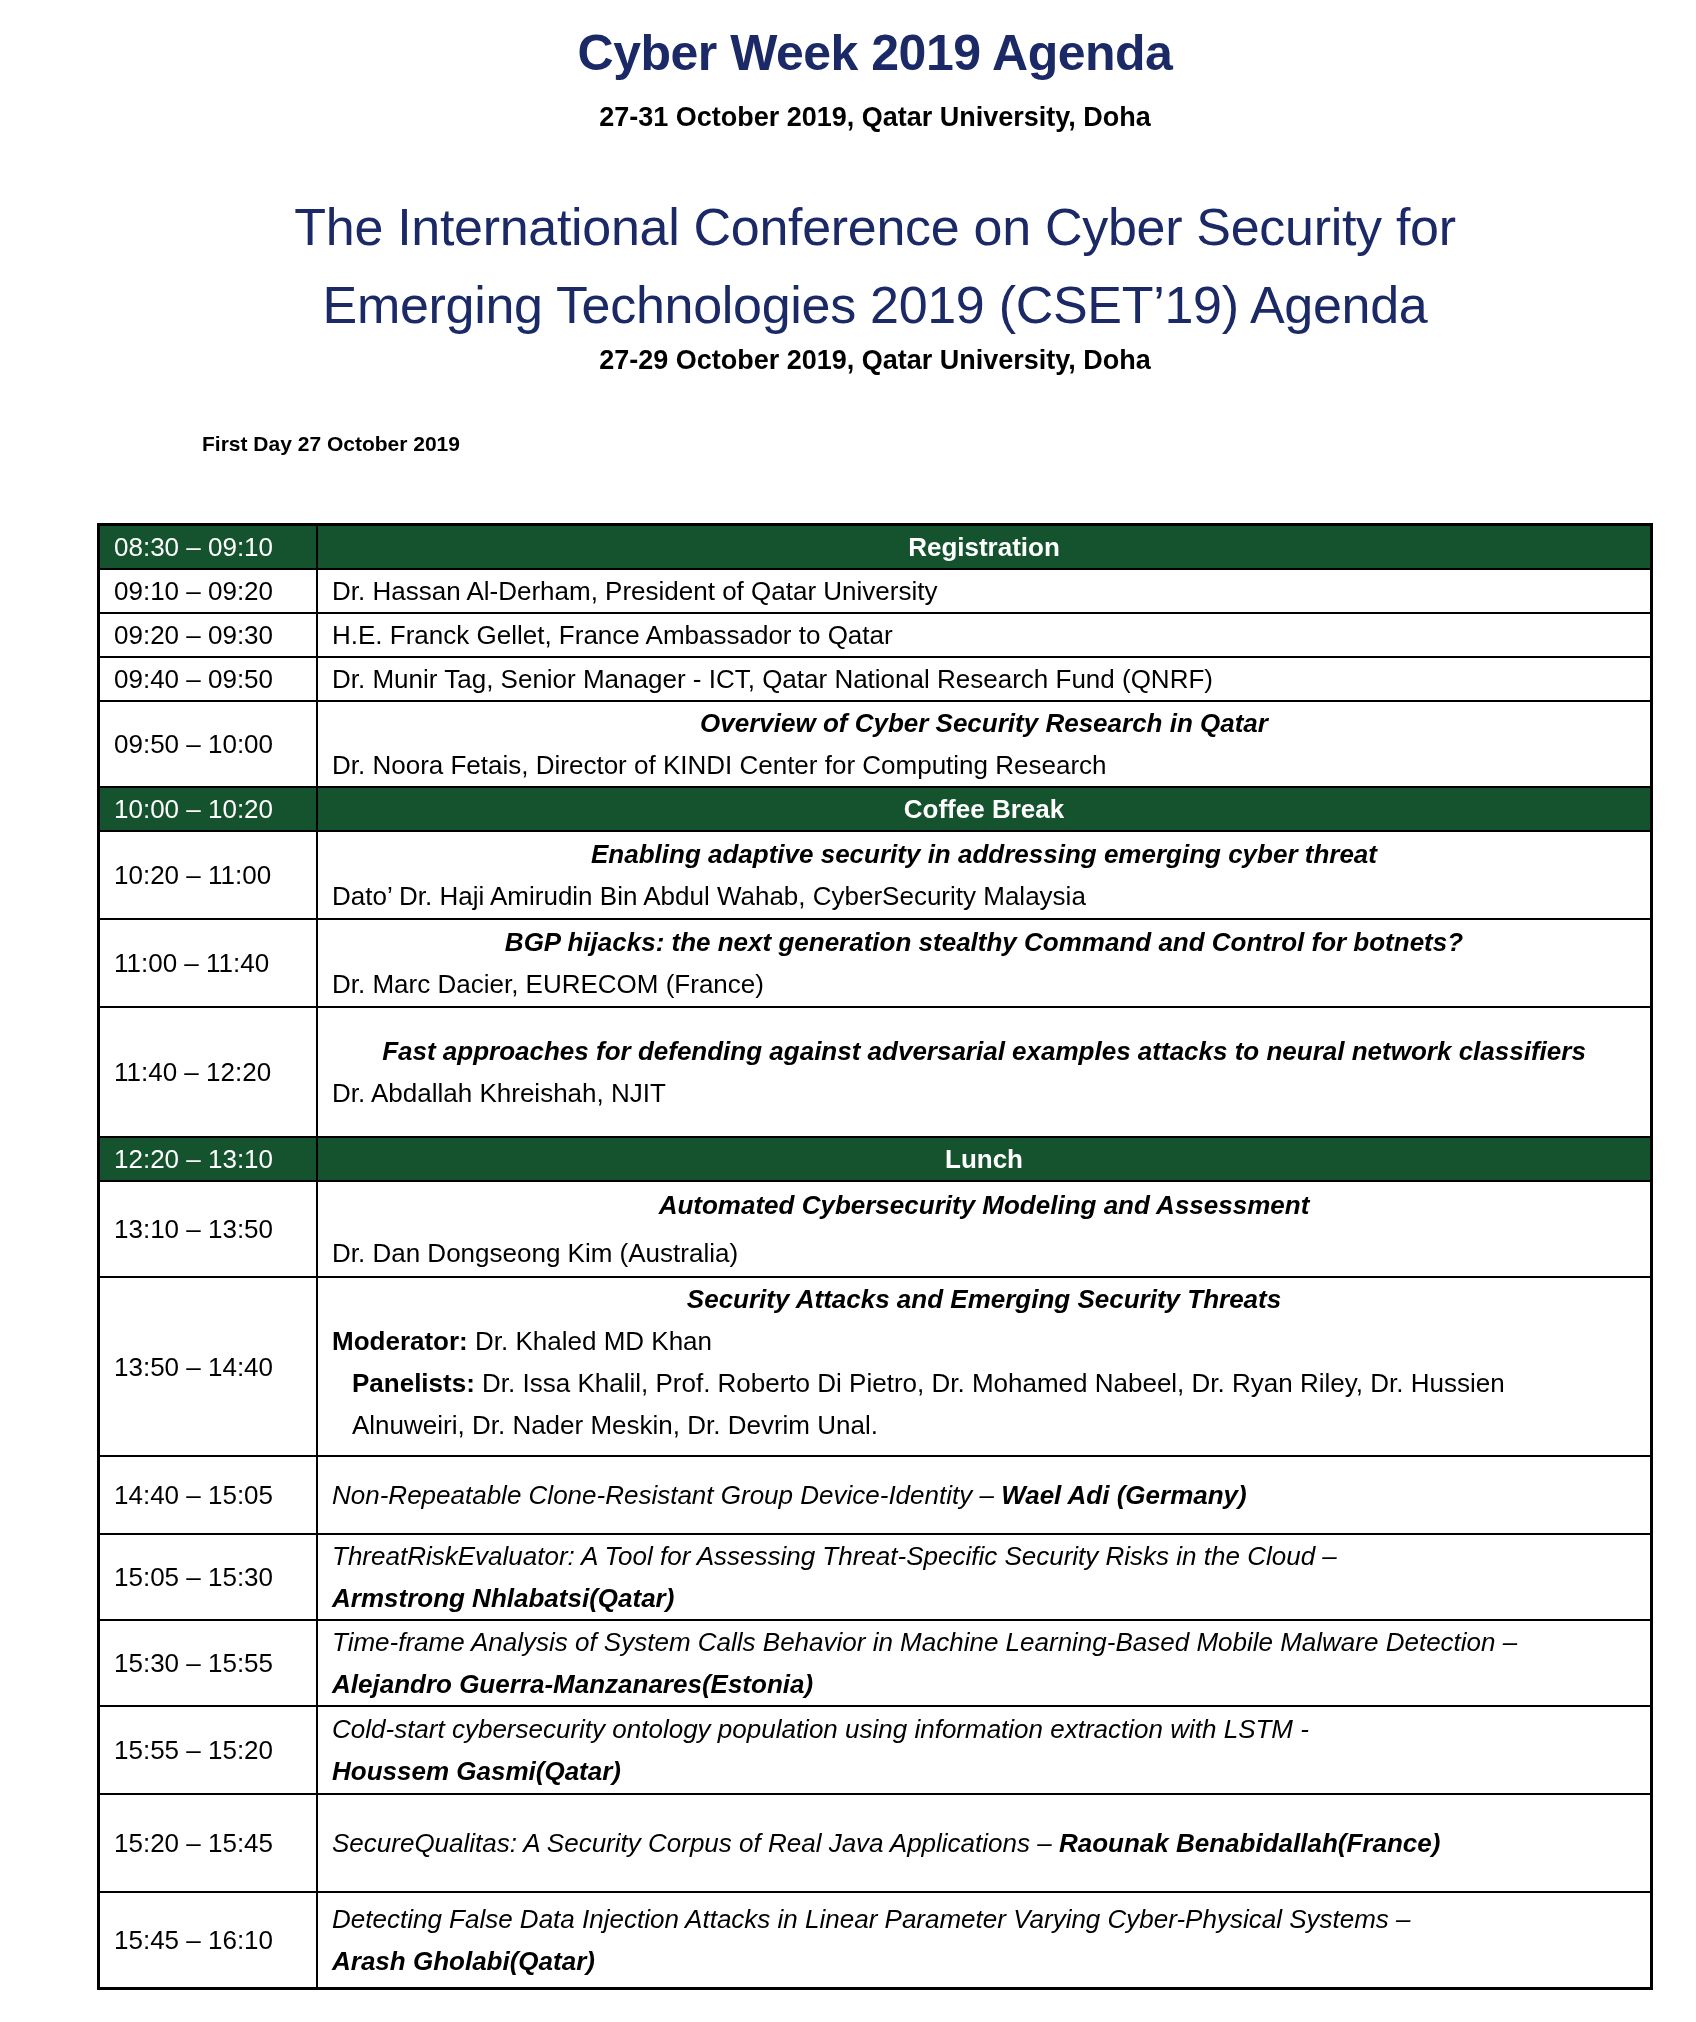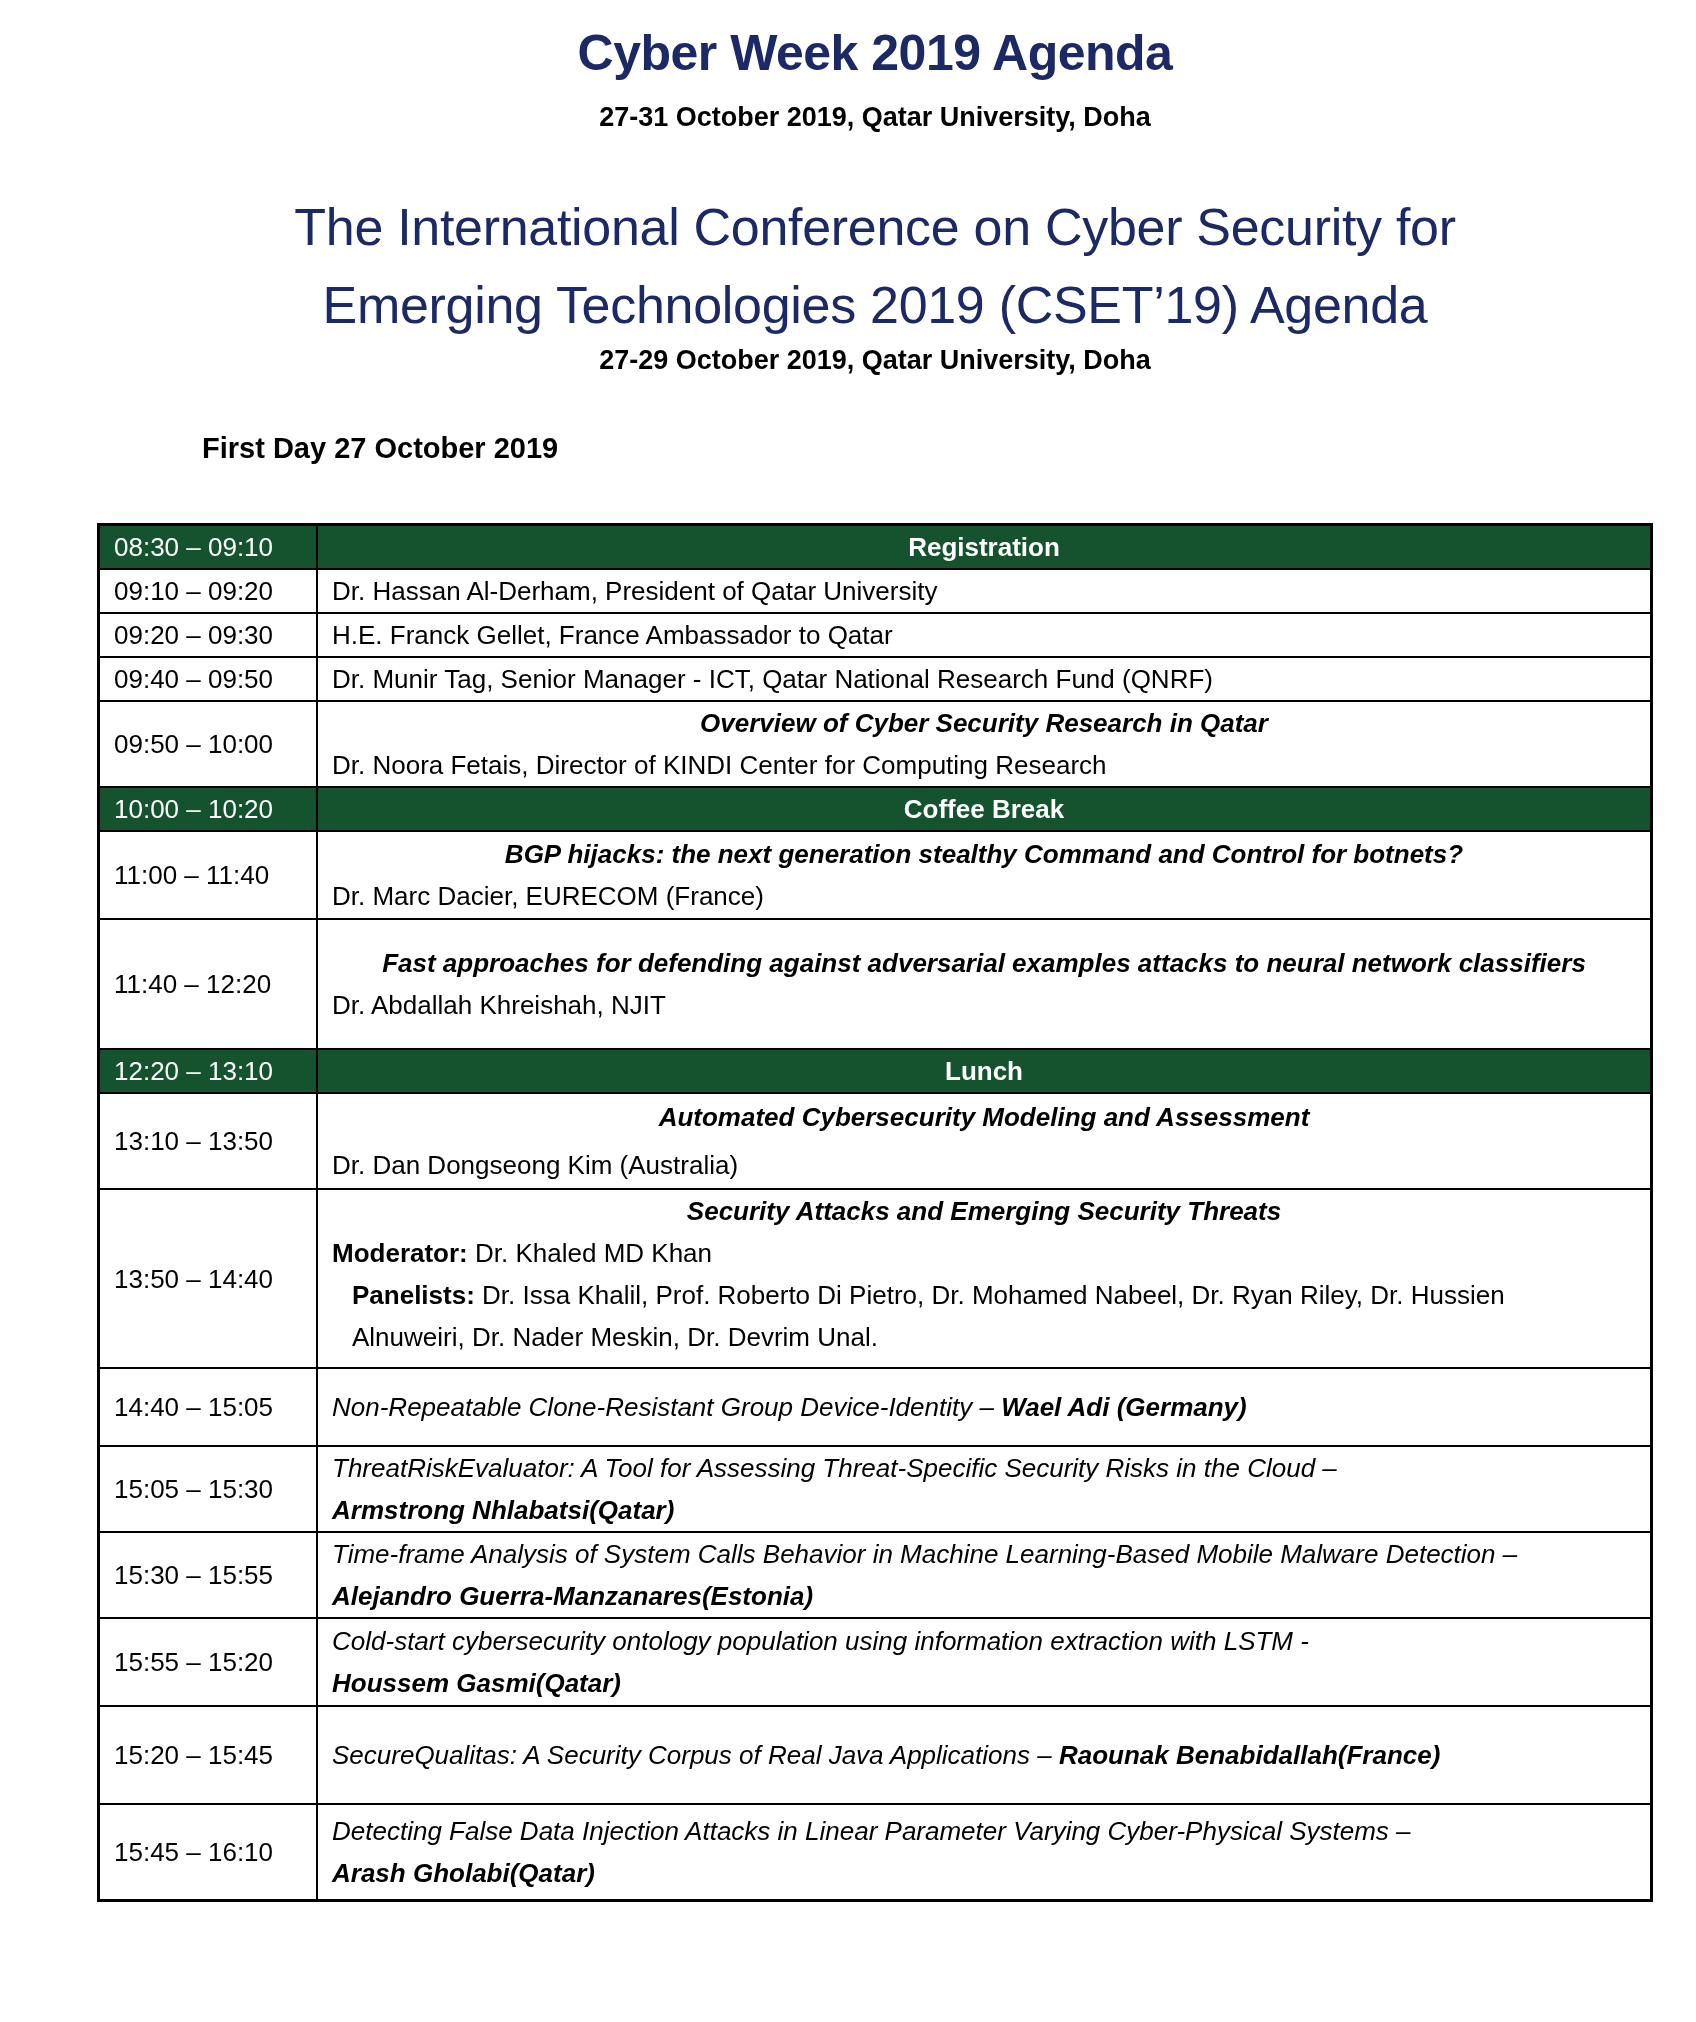--- a/index.html
+++ b/index.html
@@ -12,21 +12,21 @@
     top: 24px; font-size: 50px; font-weight: bold; color: #1b2a66;
     letter-spacing: -0.5px;
   }
   .main-sub { top: 102px; font-size: 27px; font-weight: bold; color: #000; }
   .conf-title {
     top: 188px; font-size: 52px; font-weight: normal; color: #1b2a66;
     line-height: 78px; letter-spacing: -0.3px;
   }
   .conf-sub { top: 345px; font-size: 27px; font-weight: bold; color: #000; }
   .day-heading {
-    position: absolute; left: 202px; top: 432px; font-size: 29px; font-weight: bold;
+    position: absolute; left: 202px; top: 432px; font-size: 21px; font-weight: bold;
   }
   table.agenda {
     position: absolute; left: 97px; top: 523px; width: 1556px;
     border-collapse: collapse; border: 3px solid #000;
     font-size: 26px;
   }
   table.agenda td {
     border: 2px solid #000; padding: 0 14px; vertical-align: middle;
     line-height: 42px;
   }
@@ -84,20 +84,27 @@
       <div class="talk-title">Overview of Cyber Security Research in Qatar</div>
       <div class="speaker">Dr. Noora Fetais, Director of KINDI Center for Computing Research</div>
     </td>
   </tr>
 
   <tr class="break" style="height:44px">
     <td class="time">10:00 – 10:20</td>
     <td class="label">Coffee Break</td>
   </tr>
 
+  <tr style="height:88px">
+    <td class="time">10:20 – 11:00</td>
+    <td>
+      <div class="talk-title">Enabling adaptive security in addressing emerging cyber threat</div>
+      <div class="speaker">Dato’ Dr. Haji Amirudin Bin Abdul Wahab, CyberSecurity Malaysia</div>
+    </td>
+  </tr>
 
   <tr style="height:88px">
     <td class="time">11:00 – 11:40</td>
     <td>
       <div class="talk-title">BGP hijacks: the next generation stealthy Command and Control for botnets?</div>
       <div class="speaker">Dr. Marc Dacier, EURECOM (France)</div>
     </td>
   </tr>
 
   <tr style="height:130px">

